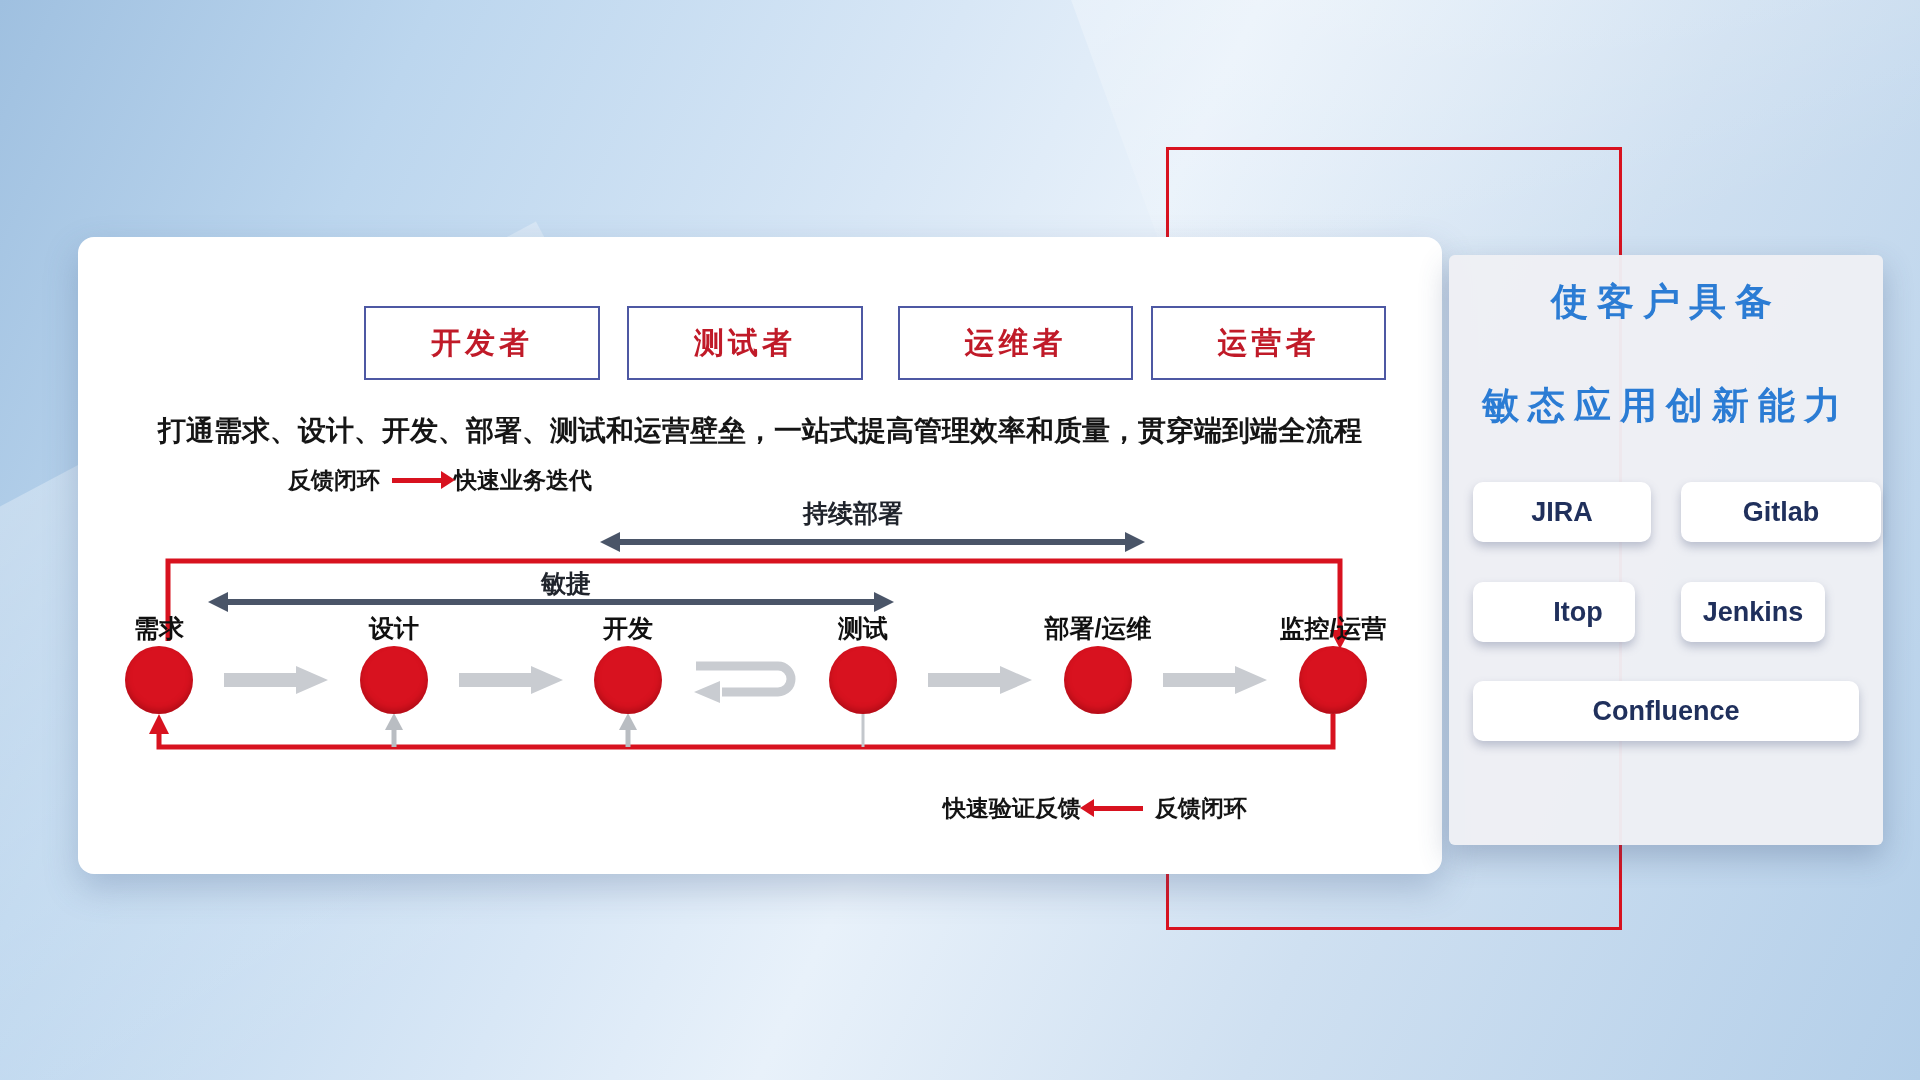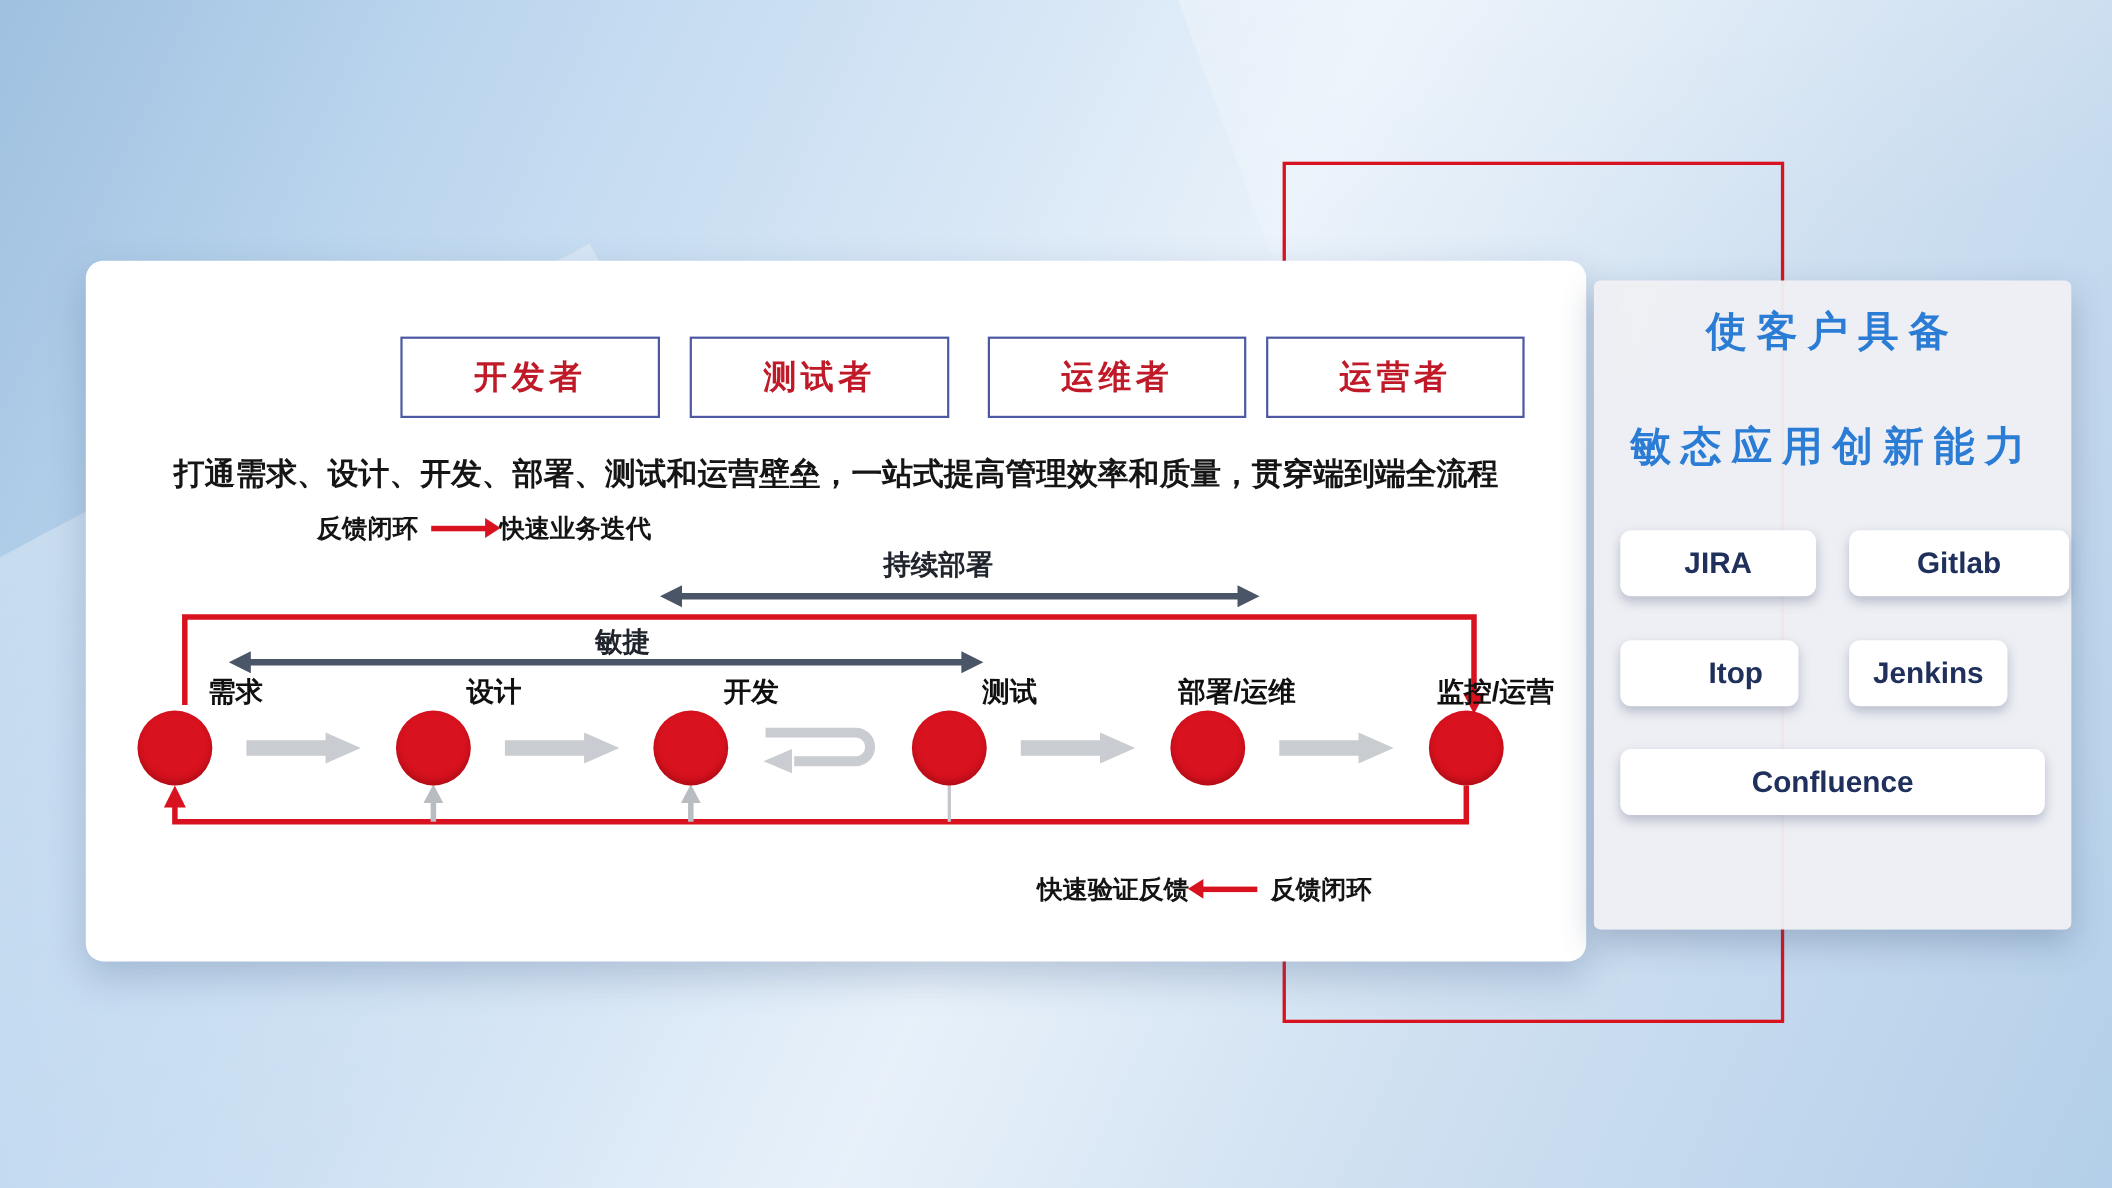--- a/index.html
+++ b/index.html
@@ -37,21 +37,21 @@
 
   .arrow-right-red { position:relative; width:50px; height:5px; background:#d8121f; }
   .arrow-right-red::after { content:""; position:absolute; right:-13px; top:-7px;
     border-left:14px solid #d8121f; border-top:9px solid transparent; border-bottom:9px solid transparent; }
   .arrow-left-red { position:relative; width:50px; height:5px; background:#d8121f; }
   .arrow-left-red::before { content:""; position:absolute; left:-13px; top:-7px;
     border-right:14px solid #d8121f; border-top:9px solid transparent; border-bottom:9px solid transparent; }
 
   .arrow-label { position:absolute; text-align:center; font-size:25px; font-weight:bold; color:#20242c; }
 
-  .stage-label { position:absolute; top:375px; width:160px; text-align:right;
+  .stage-label { position:absolute; top:375px; width:160px; text-align:center;
     font-size:25px; font-weight:600; color:#101010; }
 
   .node-circle { position:absolute; top:409px; width:68px; height:68px; border-radius:50%;
     background:#d8121f; box-shadow: inset 0 -4px 6px rgba(110,0,10,.35); }
 
   .flow-svg { position:absolute; left:0; top:0; width:1364px; height:637px; pointer-events:none; }
 
   
   .side-panel { position:absolute; left:1449px; top:255px; width:434px; height:590px;
     background:rgba(238,240,244,.97); border-radius:6px; z-index:3;

